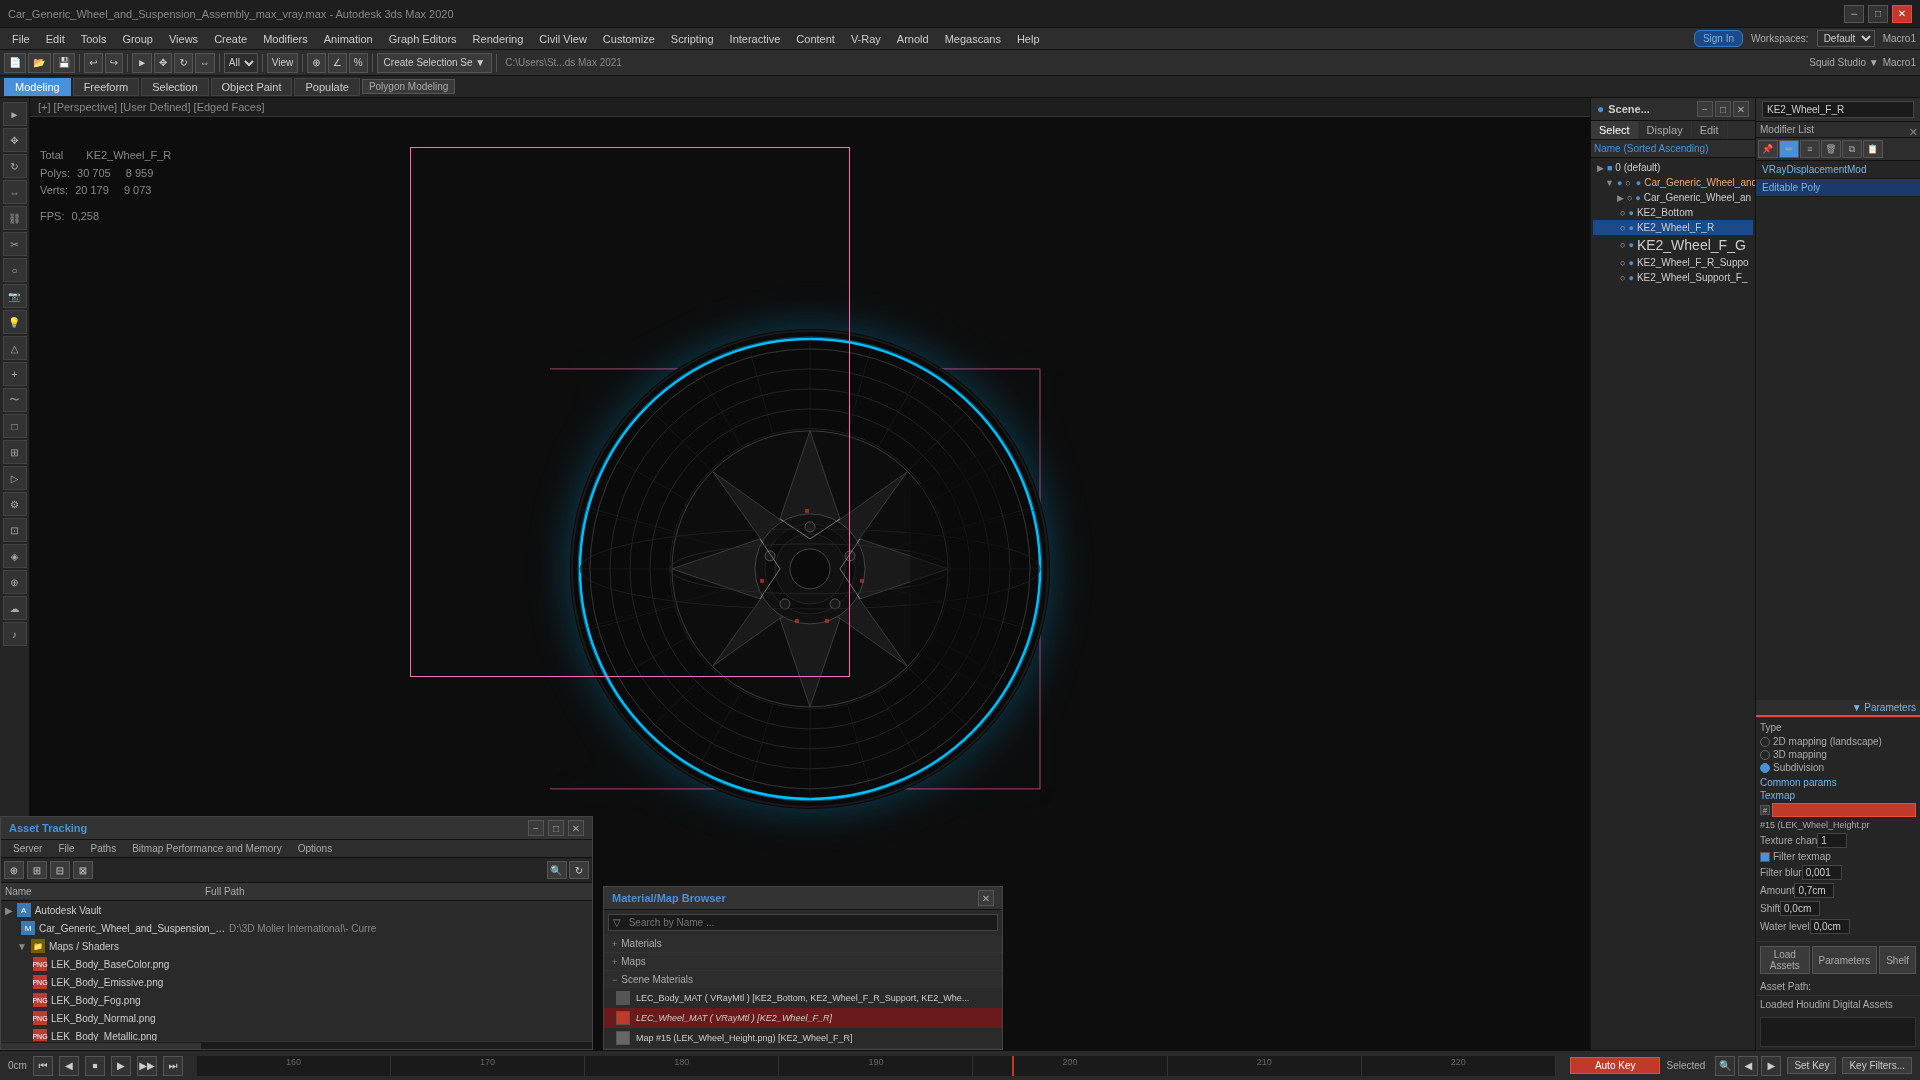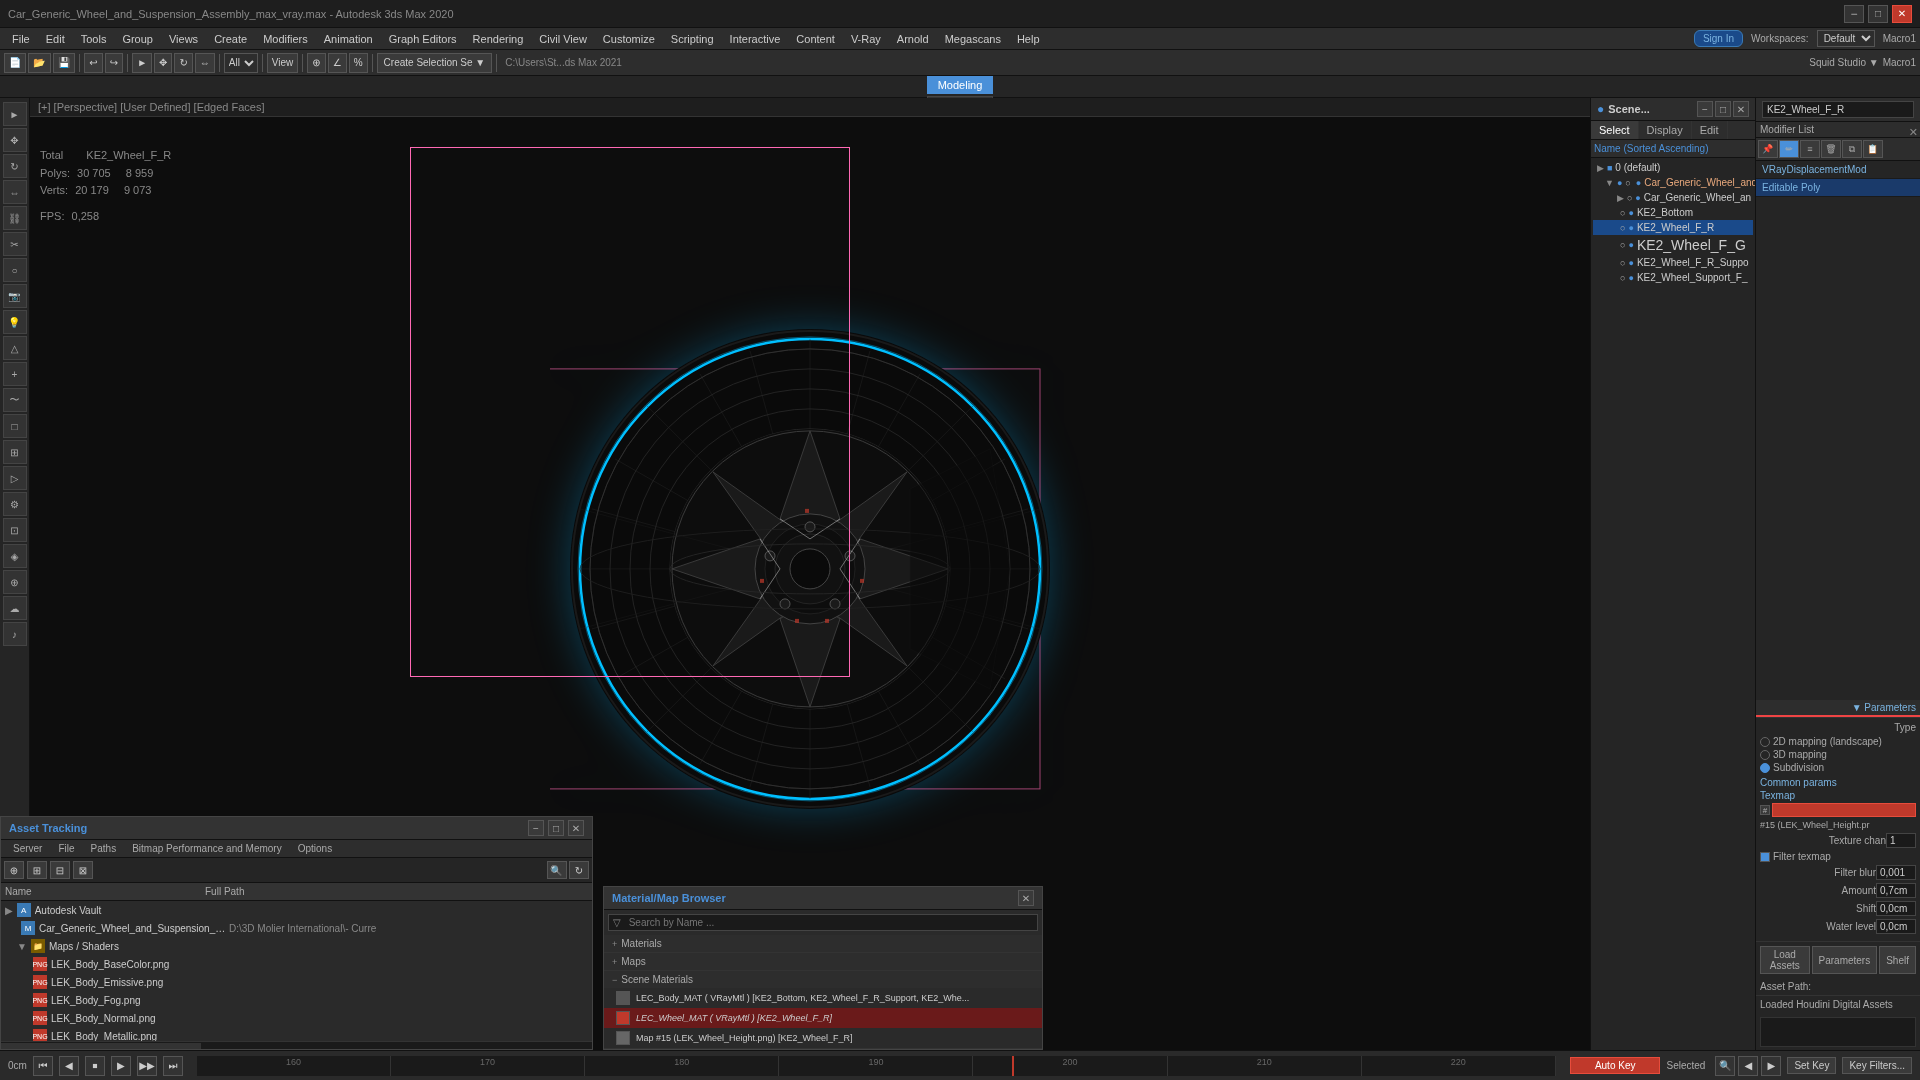--- a/index.html
+++ b/index.html
@@ -8,21 +8,21 @@
     
     #menu-bar { display: flex; align-items: center; background: #2d2d2d; height: 22px; padding: 0 4px; border-bottom: 1px solid #111; }
     .menu-item { padding: 2px 8px; cursor: pointer; color: #ccc; font-size: 11px; }
 
     
     #toolbar { display: flex; align-items: center; background: #2d2d2d; height: 26px; padding: 0 4px; border-bottom: 1px solid #111; gap: 2px; }
     .toolbar-btn { background: #3a3a3a; border: 1px solid #555; color: #ccc; padding: 1px 4px; font-size: 10px; cursor: pointer; height: 20px; }
     .toolbar-separator { width: 1px; background: #555; height: 18px; margin: 0 2px; }
 
     
-    #sub-toolbar { display: flex; align-items: center; background: #252525; height: 22px; padding: 0 4px; border-bottom: 1px solid #111; gap: 2px; flex-direction: column; }
+    #sub-toolbar { display: flex; align-items: center; background: #252525; height: 22px; padding: 0 4px; border-bottom: 1px solid #111; gap: 2px; }
     .sub-tab { padding: 2px 10px; cursor: pointer; color: #ccc; font-size: 11px; background: #333; border: 1px solid #444; }
     .sub-tab.active { background: #4a90d9; color: #fff; border-color: #4a90d9; }
 
     
     #main-area { display: flex; height: calc(1080px - 22px - 26px - 22px - 30px); }
 
     
     #left-toolbar { width: 30px; background: #252525; display: flex; flex-direction: column; align-items: center; padding-top: 4px; gap: 2px; border-right: 1px solid #111; overflow: hidden; }
     .left-icon { width: 24px; height: 24px; background: #333; border: 1px solid #444; cursor: pointer; display: flex; align-items: center; justify-content: center; font-size: 10px; color: #aaa; }
 
@@ -53,21 +53,21 @@
     
     #modifier-panel { width: 165px; background: #252525; border-left: 1px solid #111; display: flex; flex-direction: column; font-size: 10px; }
     #modifier-panel-header { padding: 3px 6px; background: #2d2d2d; border-bottom: 1px solid #111; font-size: 11px; color: #ccc; }
     .modifier-toolbar { display: flex; background: #2d2d2d; padding: 2px; gap: 1px; border-bottom: 1px solid #111; }
     .mod-btn { background: #3a3a3a; border: 1px solid #555; width: 20px; height: 18px; color: #aaa; font-size: 9px; cursor: pointer; display: flex; align-items: center; justify-content: center; }
     .mod-btn.active { background: #4a90d9; }
     .modifier-list { flex: 1; overflow-y: auto; }
     .modifier-item { padding: 3px 6px; border-bottom: 1px solid #1a1a1a; cursor: pointer; }
     .modifier-item.active { background: #1a3a6a; color: #7ab3e0; }
     .params-section { padding: 4px; border-top: 1px solid #333; }
-    .param-row { display: flex; align-items: center; justify-content: flex-end; margin-bottom: 3px; font-size: 10px; }
+    .param-row { display: flex; align-items: center; justify-content: flex-start; margin-bottom: 3px; font-size: 10px; }
     .param-label { color: #aaa; }
     .param-value { background: #1a1a1a; border: 1px solid #444; color: #ccc; width: 60px; padding: 1px 3px; font-size: 10px; }
     .param-radio { display: flex; align-items: center; gap: 3px; margin-bottom: 2px; }
     .radio-dot { width: 10px; height: 10px; border-radius: 50%; border: 1px solid #666; background: transparent; }
     .radio-dot.selected { background: #4a90d9; border-color: #4a90d9; }
 
     
     #asset-panel { position: absolute; left: 0; bottom: 30px; width: 593px; background: #2a2a2a; border: 1px solid #444; }
     #asset-panel-header { display: flex; align-items: center; justify-content: space-between; background: #333; padding: 3px 8px; border-bottom: 1px solid #111; }
     #asset-panel-header .title { color: #4a90d9; font-weight: bold; }
@@ -85,21 +85,21 @@
     .asset-indent { padding-left: 16px; }
     .asset-indent2 { padding-left: 32px; }
     .asset-icon { width: 14px; height: 14px; background: #c0392b; margin-right: 4px; display: inline-flex; align-items: center; justify-content: center; font-size: 8px; color: #fff; }
     .asset-icon.folder { background: #7a5c00; }
     .asset-icon.file { background: #c0392b; }
     .asset-icon.max { background: #3a7ab5; }
     .asset-name { flex: 0 0 190px; overflow: hidden; text-overflow: ellipsis; white-space: nowrap; }
     .asset-path { flex: 1; color: #888; overflow: hidden; text-overflow: ellipsis; white-space: nowrap; }
 
     
-    #material-panel { position: absolute; left: 603px; bottom: 30px; width: 440px; background: #2a2a2a; border: 1px solid #444; }
+    #material-panel { position: absolute; left: 603px; bottom: 30px; width: 400px; background: #2a2a2a; border: 1px solid #444; }
     #material-panel-header { display: flex; align-items: center; justify-content: space-between; background: #333; padding: 3px 8px; border-bottom: 1px solid #111; }
     #material-panel-header .title { color: #4a90d9; font-weight: bold; }
     .mat-search { display: flex; align-items: center; background: #1a1a1a; border: 1px solid #444; margin: 4px; }
     .mat-search input { background: transparent; border: none; color: #ccc; padding: 2px 6px; font-size: 10px; flex: 1; outline: none; }
     .mat-section { border-bottom: 1px solid #333; }
     .mat-section-header { display: flex; align-items: center; padding: 3px 8px; background: #2d2d2d; cursor: pointer; font-size: 10px; color: #aaa; gap: 4px; }
     .mat-item { display: flex; align-items: center; padding: 3px 12px; font-size: 10px; cursor: pointer; gap: 6px; }
     .mat-item.active-red { background: #6a1a1a; }
     .mat-color-box { width: 14px; height: 14px; border: 1px solid #555; flex-shrink: 0; }
 

